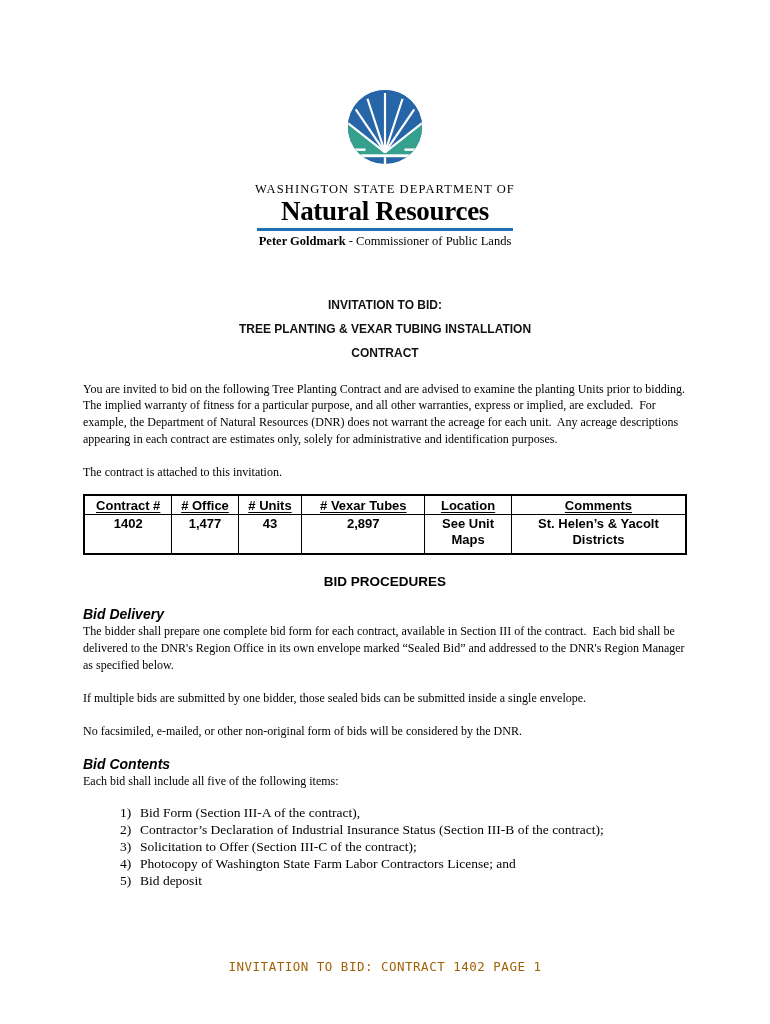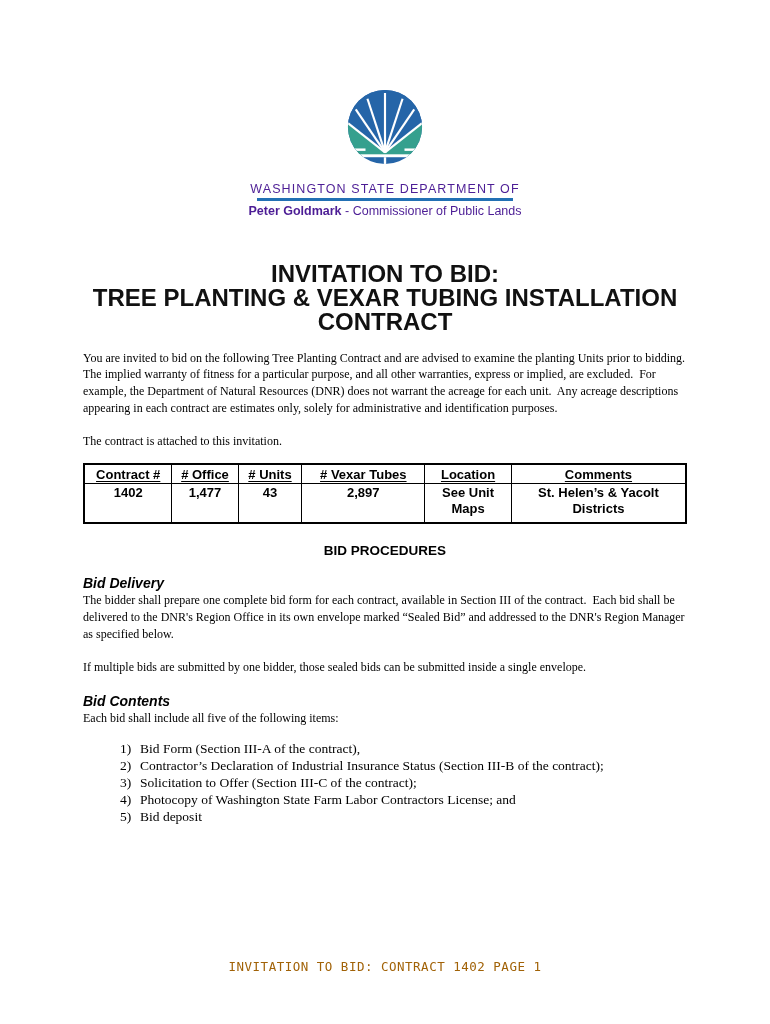--- a/index.html
+++ b/index.html
@@ -12,34 +12,34 @@
     background: #ffffff;
     color: #000;
     overflow: hidden;
     font-family: "Liberation Serif", serif;
   }
   .content { width: 604px; margin: 0 auto; }
 
   
   .logo-wrap { margin-top: 88px; text-align: center; }
   .logo-svg { width: 78px; height: 78px; display: inline-block; }
-  .wordmark { margin-top: 12px; font-family: Liberation Sans, sans-serif; color: #4c1d95; }
+  .wordmark { margin-top: 12px; font-family: Liberation Serif, serif; color: #000000; }
   .dept-line { font-size: 12.5px; letter-spacing: 1.1px; font-weight: normal; }
   .brand-name { font-size: 27px; font-weight: bold; letter-spacing: -0.3px; line-height: 29px; }
   .brand-rule { width: 256px; height: 2.5px; background: #2270b4; margin: 2px auto 3px auto; }
   .commissioner { font-size: 12.5px; }
   .commissioner .bold { font-weight: bold; }
 
   
   .title-block {
     margin-top: 44px;
     text-align: center;
     font-family: "Liberation Sans", sans-serif;
     font-weight: bold;
-    font-size: 24px;
+    font-size: 12px;
     line-height: 24px;
     color: #111;
   }
 
   
   .para {
     margin-top: 16px;
     font-size: 12px;
     line-height: 16.8px;
     white-space: pre-wrap;
@@ -122,20 +122,21 @@
             <line x1="40" y1="66" x2="78" y2="36"></line>
           </g>
           <rect x="0" y="68" width="80" height="3" fill="#ffffff"></rect>
           <rect x="3" y="62" width="17" height="2.5" fill="#ffffff"></rect>
           <rect x="60" y="62" width="17" height="2.5" fill="#ffffff"></rect>
           <rect x="38.8" y="71" width="2.4" height="7" fill="#ffffff"></rect>
         </g>
       </svg>
       <div class="wordmark">
         <div class="dept-line">WASHINGTON STATE DEPARTMENT OF</div>
+        <div class="brand-name">Natural Resources</div>
         <div class="brand-rule"></div>
         <div class="commissioner">
           <span class="bold">Peter Goldmark</span><span> - Commissioner of Public Lands</span>
         </div>
       </div>
     </div>
 
     <div class="title-block">
       <div>INVITATION TO BID:</div>
       <div>TREE PLANTING &amp; VEXAR TUBING INSTALLATION</div>
@@ -177,20 +178,21 @@
         </tbody>
       </table>
     </div>
 
     <div class="proc-heading">BID PROCEDURES</div>
 
     <div class="sub-heading">Bid Delivery</div>
     <div class="para tight">The bidder shall prepare one complete bid form for each contract, available in Section III of the contract.  Each bid shall be delivered to the DNR's Region Office in its own envelope marked “Sealed Bid” and addressed to the DNR's Region Manager as specified below.</div>
 
     <div class="para">If multiple bids are submitted by one bidder, those sealed bids can be submitted inside a single envelope.</div>
+    <div class="para">No facsimiled, e-mailed, or other non-original form of bids will be considered by the DNR.</div>
 
     <div class="sub-heading">Bid Contents</div>
     <div class="para tight">Each bid shall include all five of the following items:</div>
 
     <div class="bid-list">
       <div class="bid-item">
         <span class="num">1)</span>
         <span>Bid Form (Section III-A of the contract),</span>
       </div>
       <div class="bid-item">

